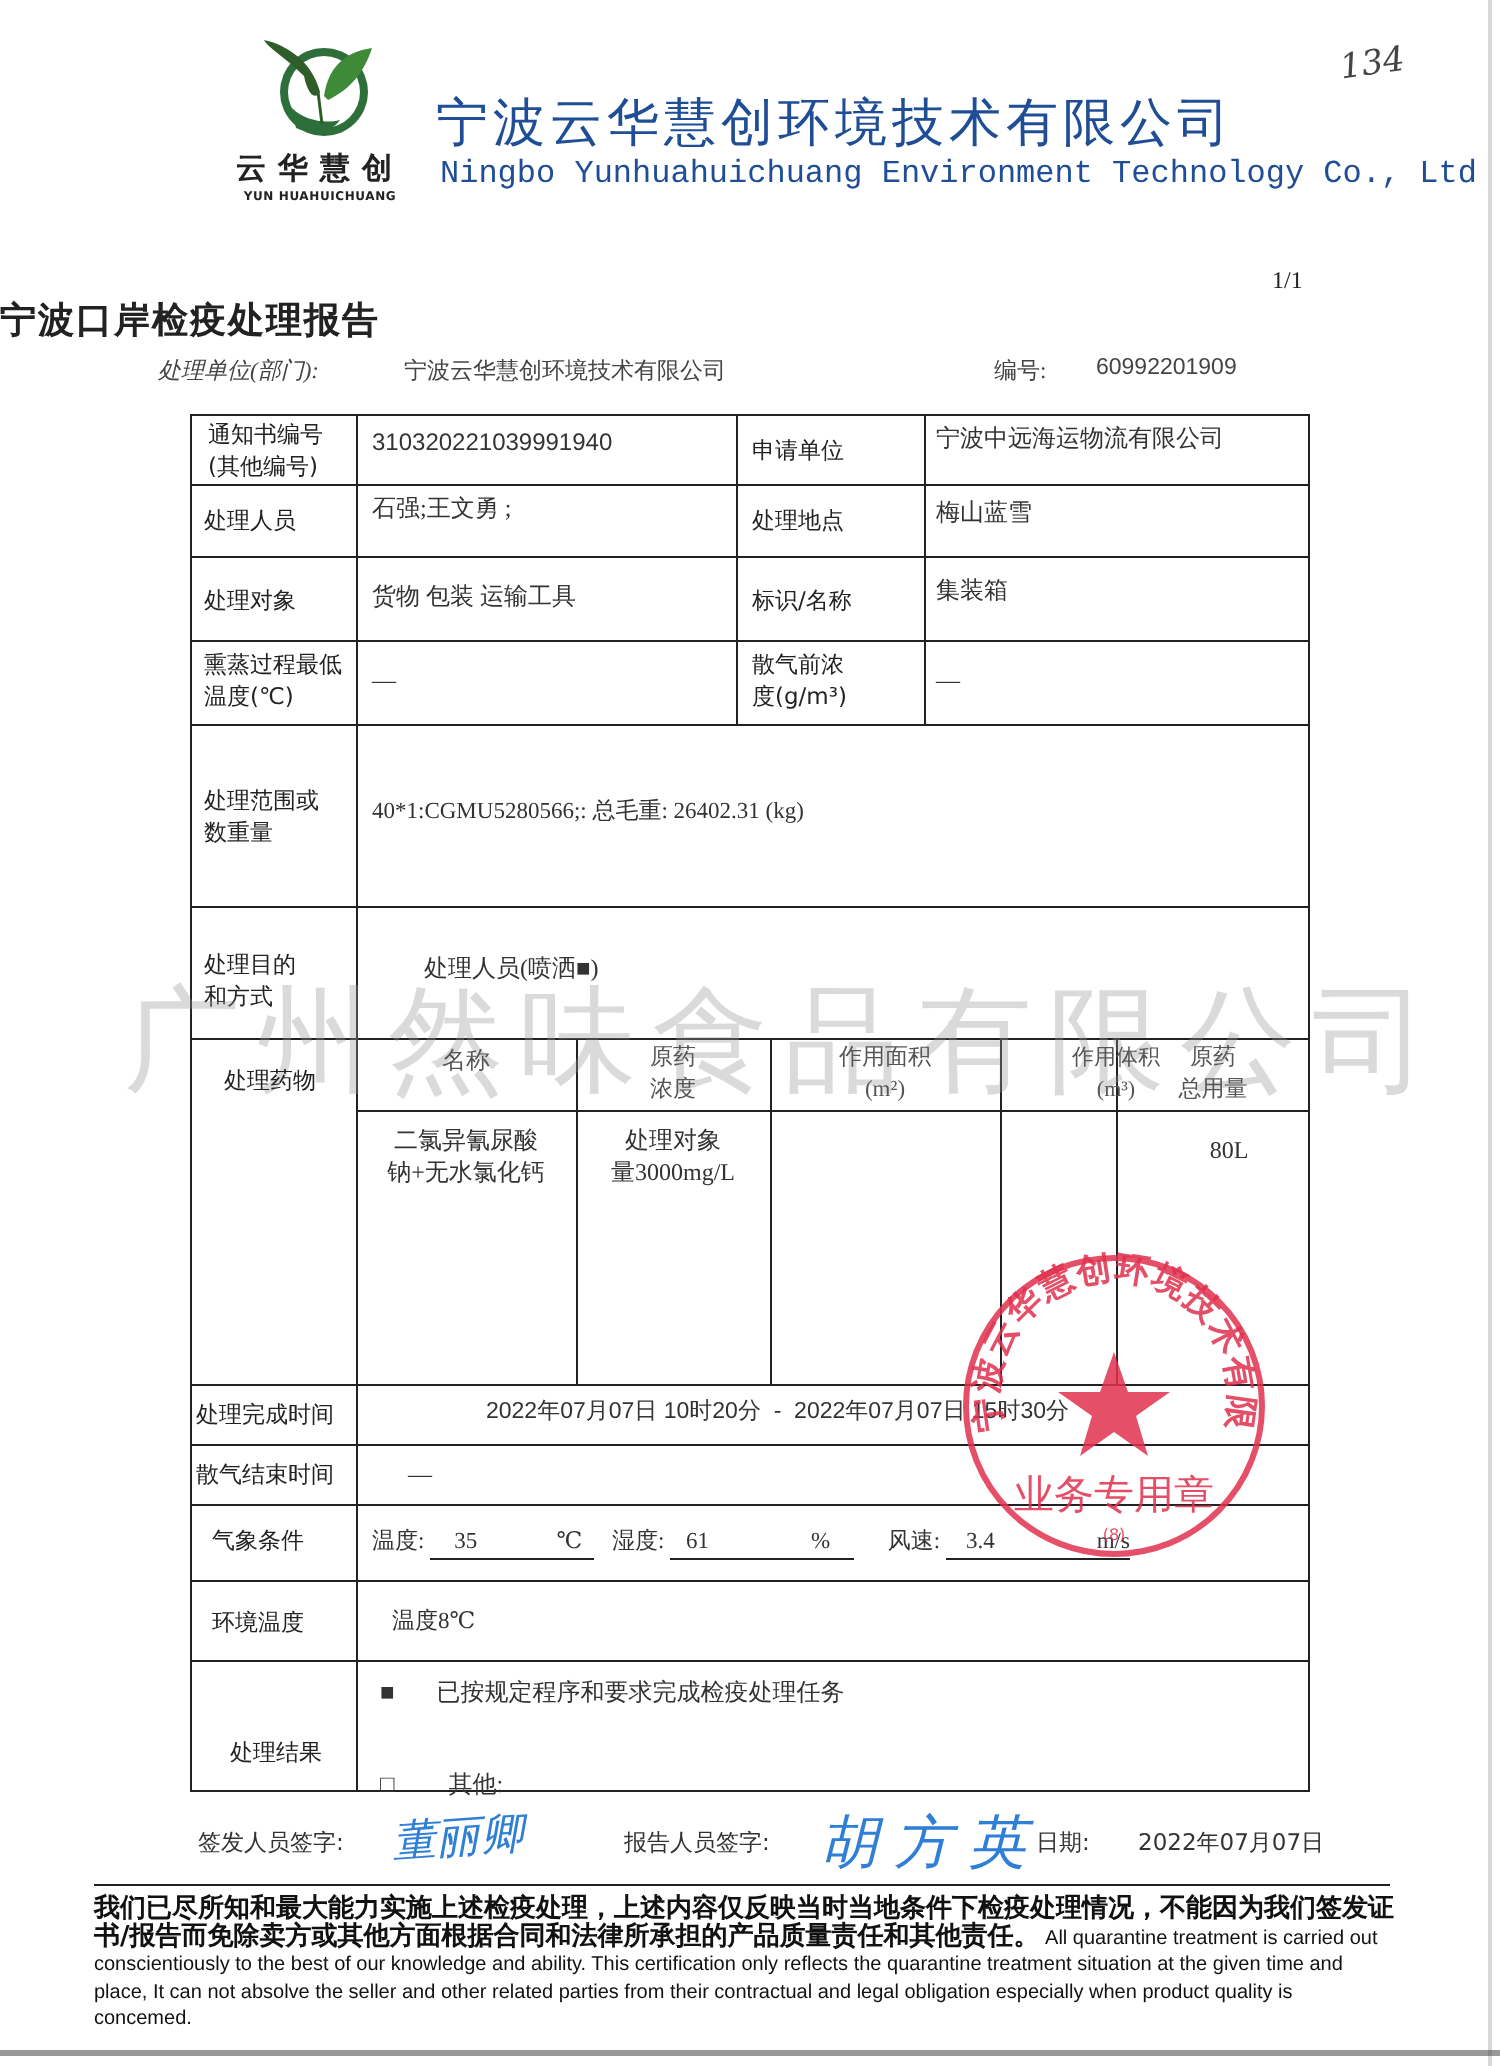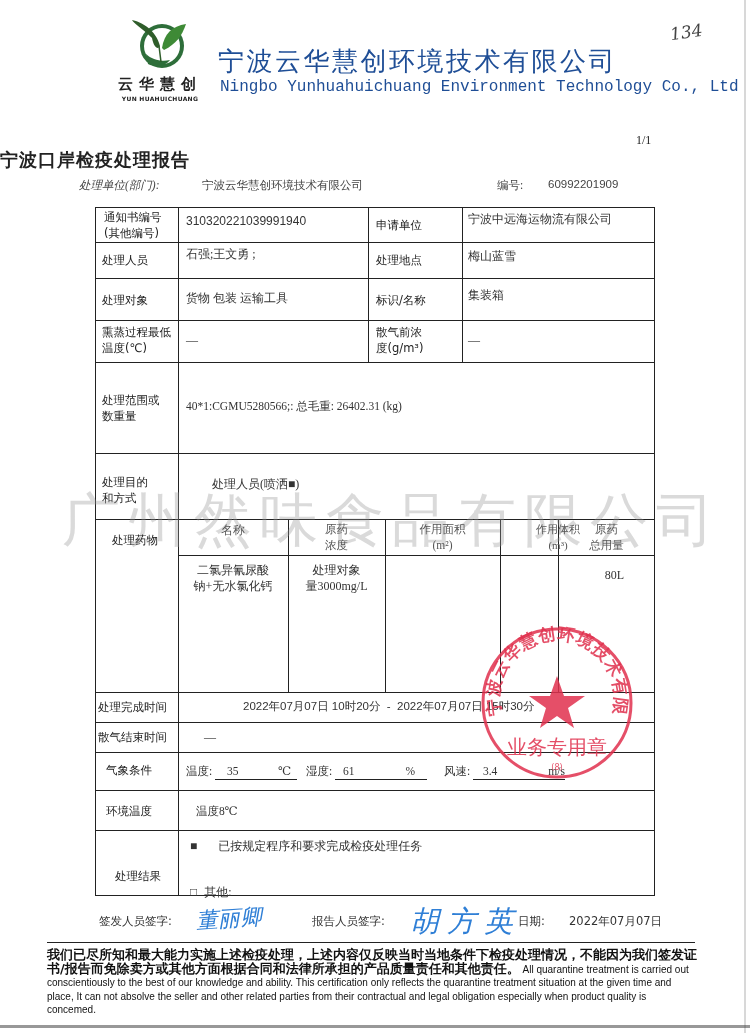--- a/index.html
+++ b/index.html
@@ -198,21 +198,21 @@
 <div class="cell-label" style="left:106px;top:803px">环境温度</div>
 <div class="cell-val" style="left:196px;top:803px;font-size:11.5px">温度8℃</div>
 
 <div class="cell-label" style="left:115px;top:868px">处理结果</div>
 <div class="cell-val" style="left:190px;top:838px">
   <span>■</span>
   <span style="margin-left:18px">已按规定程序和要求完成检疫处理任务</span>
 </div>
 <div class="cell-val" style="left:190px;top:884px">
   <span>□</span>
-  <span style="margin-left:4px">其他:</span>
+  <span style="margin-left:24px">其他:</span>
 </div>
 
 <svg class="abs stamp" viewBox="0 0 158 158">
   <defs>
     <path id="ringpath" d="M 25 95 A 58 58 0 1 1 133 95"></path>
   </defs>
   <circle cx="79" cy="79" r="74" fill="none" stroke="#e0304d" stroke-width="3" opacity=".85"></circle>
   <text font-size="17" fill="#e0304d" opacity=".85" font-family="DejaVu Sans, sans-serif" font-weight="bold" letter-spacing="1">
     <textPath href="#ringpath" startOffset="2%">宁波云华慧创环境技术有限公司</textPath>
   </text>

